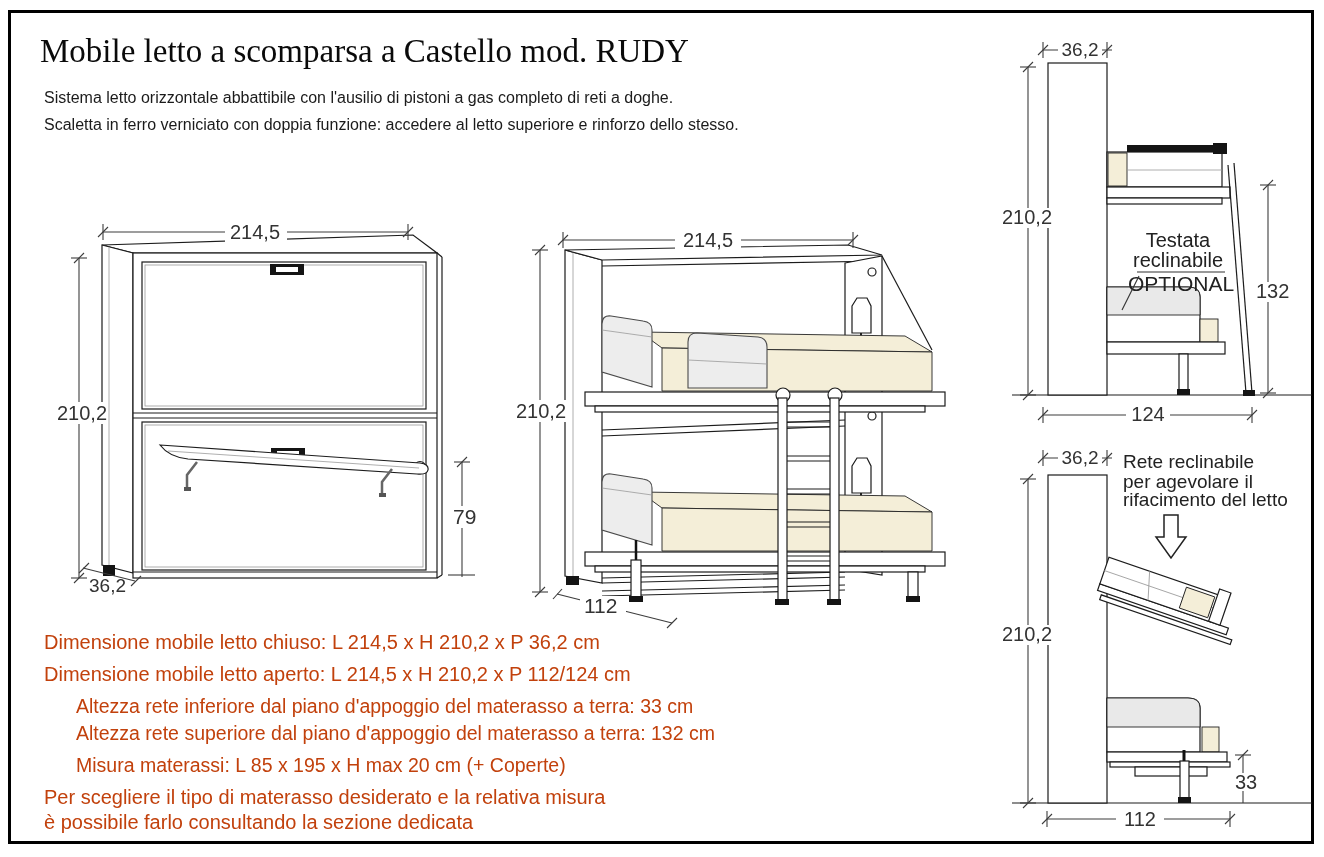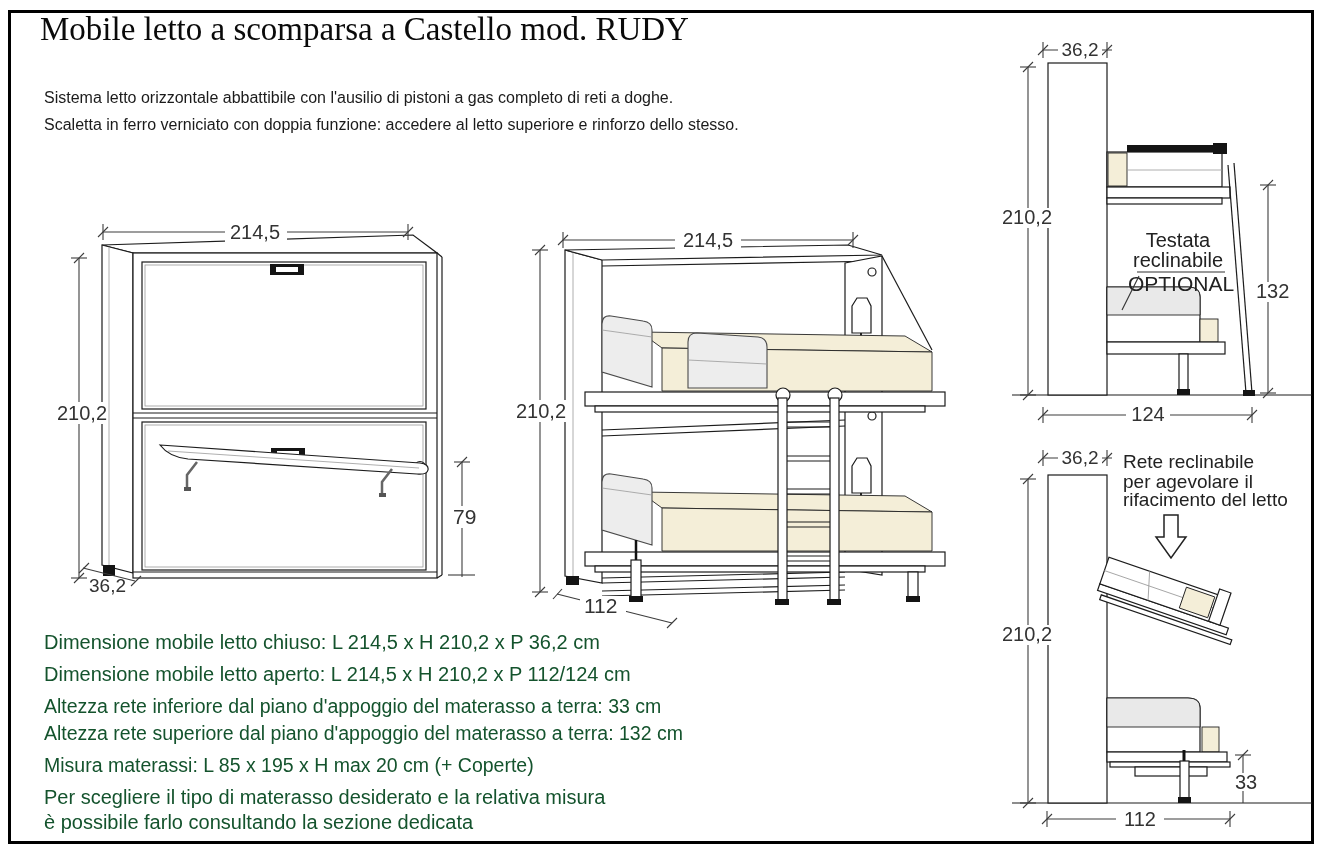--- a/index.html
+++ b/index.html
@@ -1,24 +1,24 @@
 <!DOCTYPE html>
 <html><head>
 <meta charset="utf-8">
 <style>
   html,body{margin:0;padding:0;}
   body{width:1324px;height:857px;background:#fff;overflow:hidden;position:relative;
        font-family:"Liberation Sans",sans-serif;color:#1e1e1e;}
   .frame{position:absolute;left:8px;top:10px;width:1300px;height:828px;border:3px solid #000;}
-  .title{position:absolute;left:40px;top:11px;font-family:"Liberation Serif",serif;
+  .title{position:absolute;left:40px;top:33px;font-family:"Liberation Serif",serif;
          font-size:33px;color:#0a0a0a;white-space:nowrap;}
   .desc{position:absolute;left:44px;top:85px;font-size:16px;line-height:26.5px;white-space:nowrap;color:#1b1b1b;}
-  .spec{position:absolute;left:44px;white-space:nowrap;color:#14532d;}
+  .spec{position:absolute;left:44px;white-space:nowrap;color:#c2410c;}
   .s-a{font-size:20px;}
-  .s-b{font-size:19.5px;}
+  .s-b{font-size:19.5px;margin-left:32px;}
   .s-c{font-size:20px;}
   svg{position:absolute;overflow:visible;}
   svg text{font-family:"Liberation Sans",sans-serif;fill:#333;}
   .ln{stroke:#1c1c1c;stroke-width:1.2;fill:none;}
   .wf{fill:#fff;stroke:#1c1c1c;stroke-width:1.2;}
   .dim{stroke:#3d3d3d;stroke-width:1.1;fill:none;}
   .wbg{fill:#fff;}
   .cream{fill:#f4eed8;stroke:#222;stroke-width:0.9;}
   .guard{fill:#ededed;stroke:#4a4a4a;stroke-width:1.1;}
   .blk{fill:#141414;}

